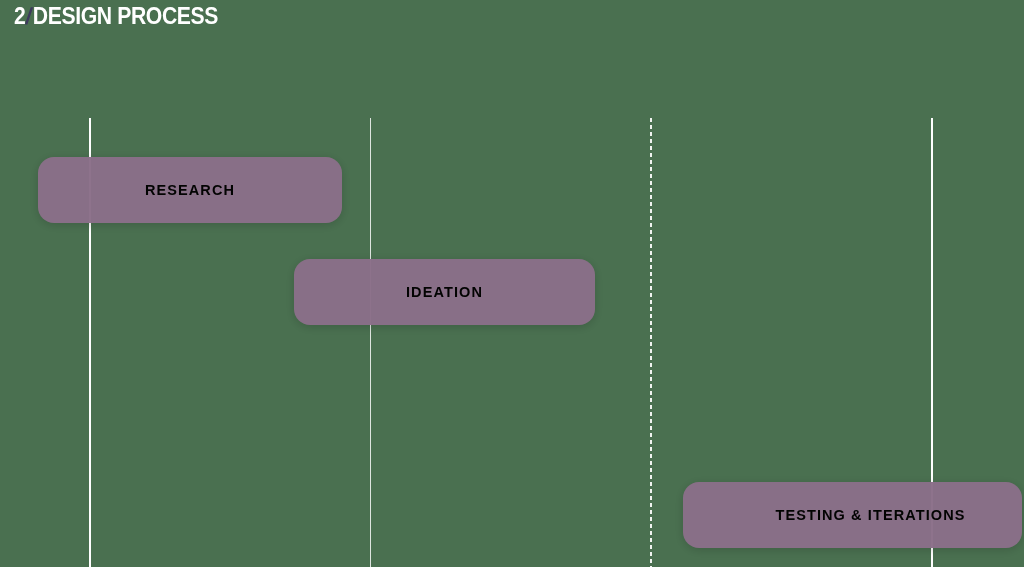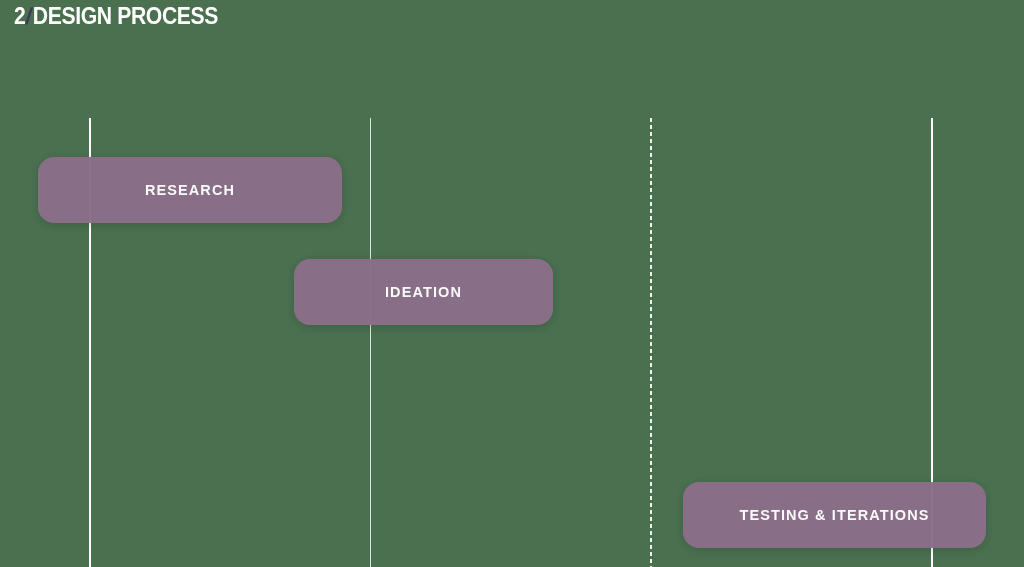--- a/index.html
+++ b/index.html
@@ -85,33 +85,33 @@
     height: 66px;
     border-radius: 16px;
     background: #8b6f89;
     box-shadow: 0 2px 10px rgba(0,0,0,0.16);
     display: flex;
     align-items: center;
     justify-content: center;
     opacity: 0.97;
   }
   .phase-label {
-    color: #ffffff;
+    color: #000000;
     font-size: 14.5px;
     font-weight: 700;
     letter-spacing: 1.1px;
     white-space: nowrap;
     text-align: center;
     user-select: none;
   }
 
   #bar-research        { left: 38px;  top: 157px; width: 304px; }
-  #bar-ideation        { left: 294px; top: 259px; width: 259px; }
+  #bar-ideation        { left: 294px; top: 259px; width: 301px; }
   #bar-hifidelity      { left: 464px; top: 361px; width: 304px; }
-  #bar-testing         { left: 683px; top: 482px; width: 303px; }
+  #bar-testing         { left: 683px; top: 482px; width: 303px; padding-left: 36px; }
 </style>
 </head>
 <body>
 
 <div id="slide">
 
   <div id="title">
     <span class="t-num">2</span><span class="t-slash">/</span><span class="t-label">DESIGN PROCESS</span>
   </div>
 

